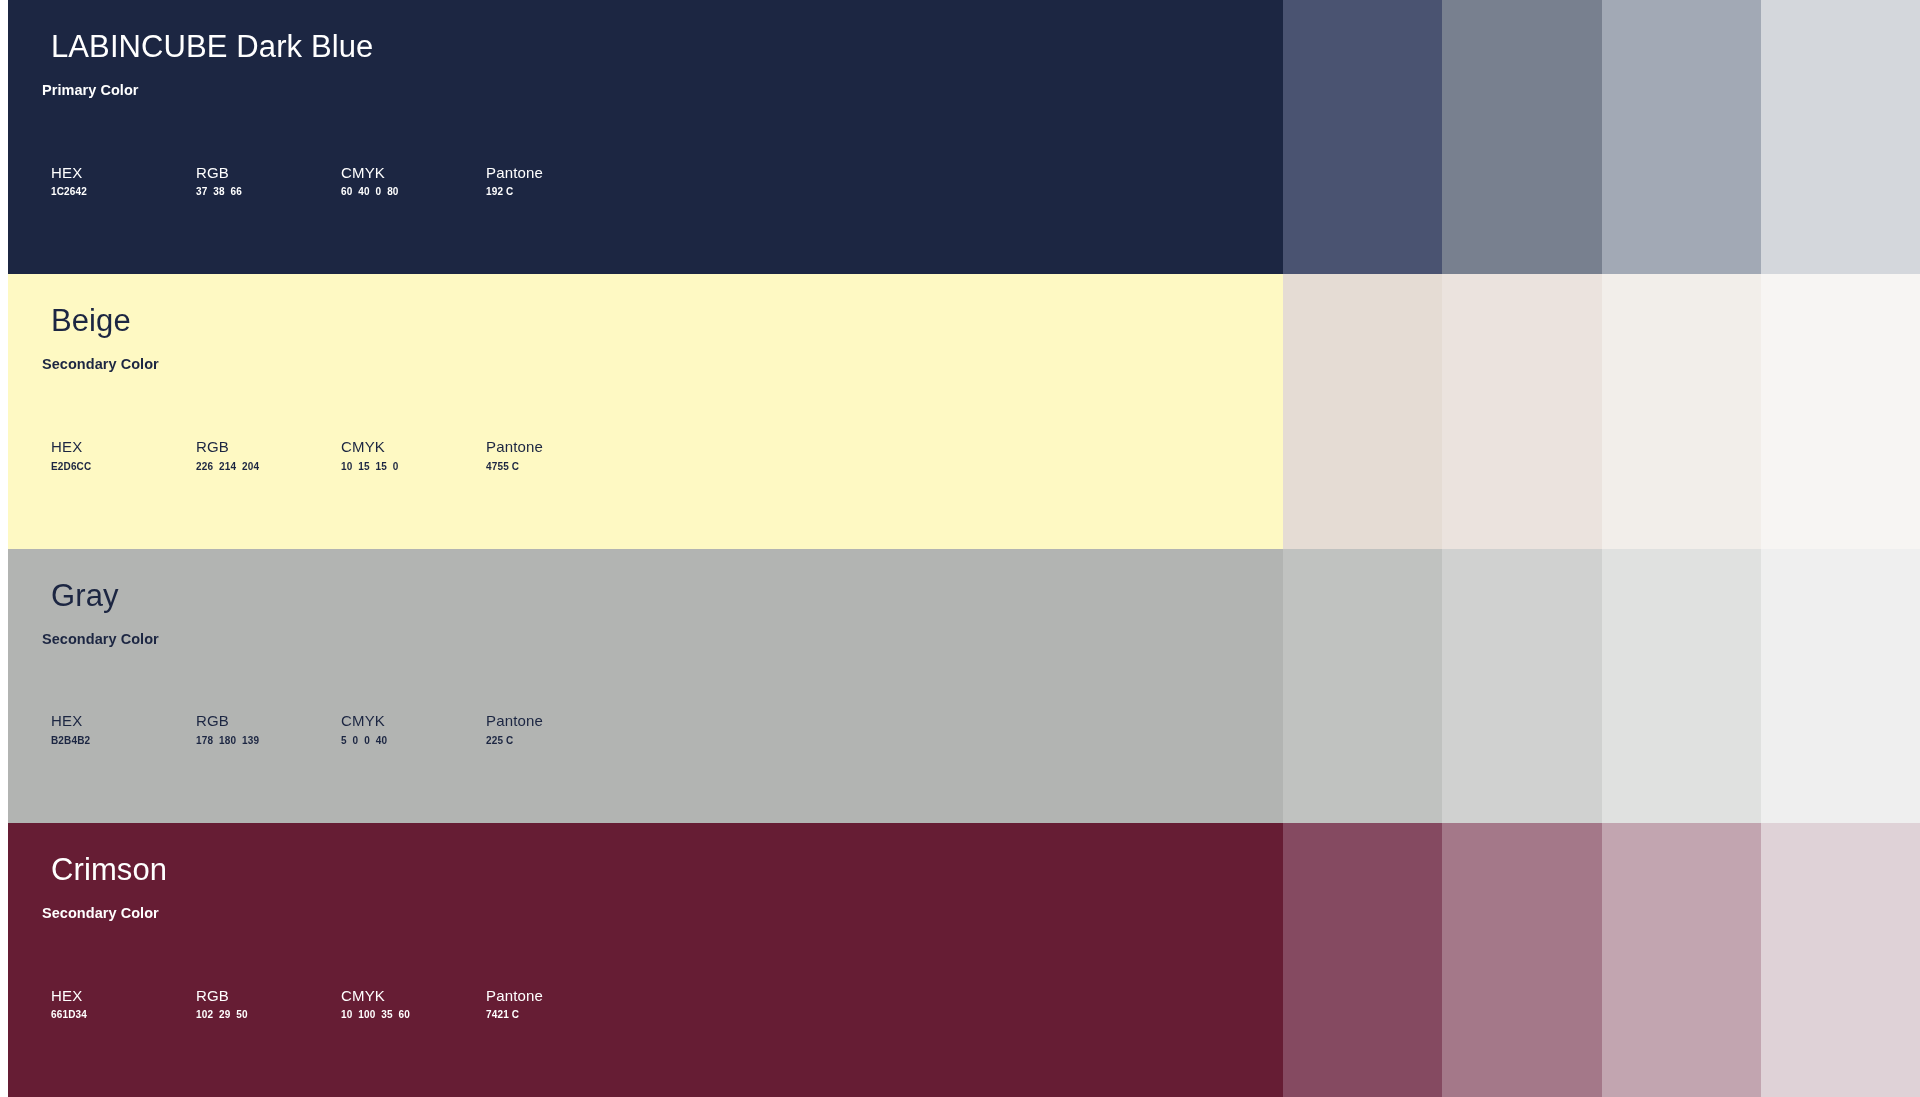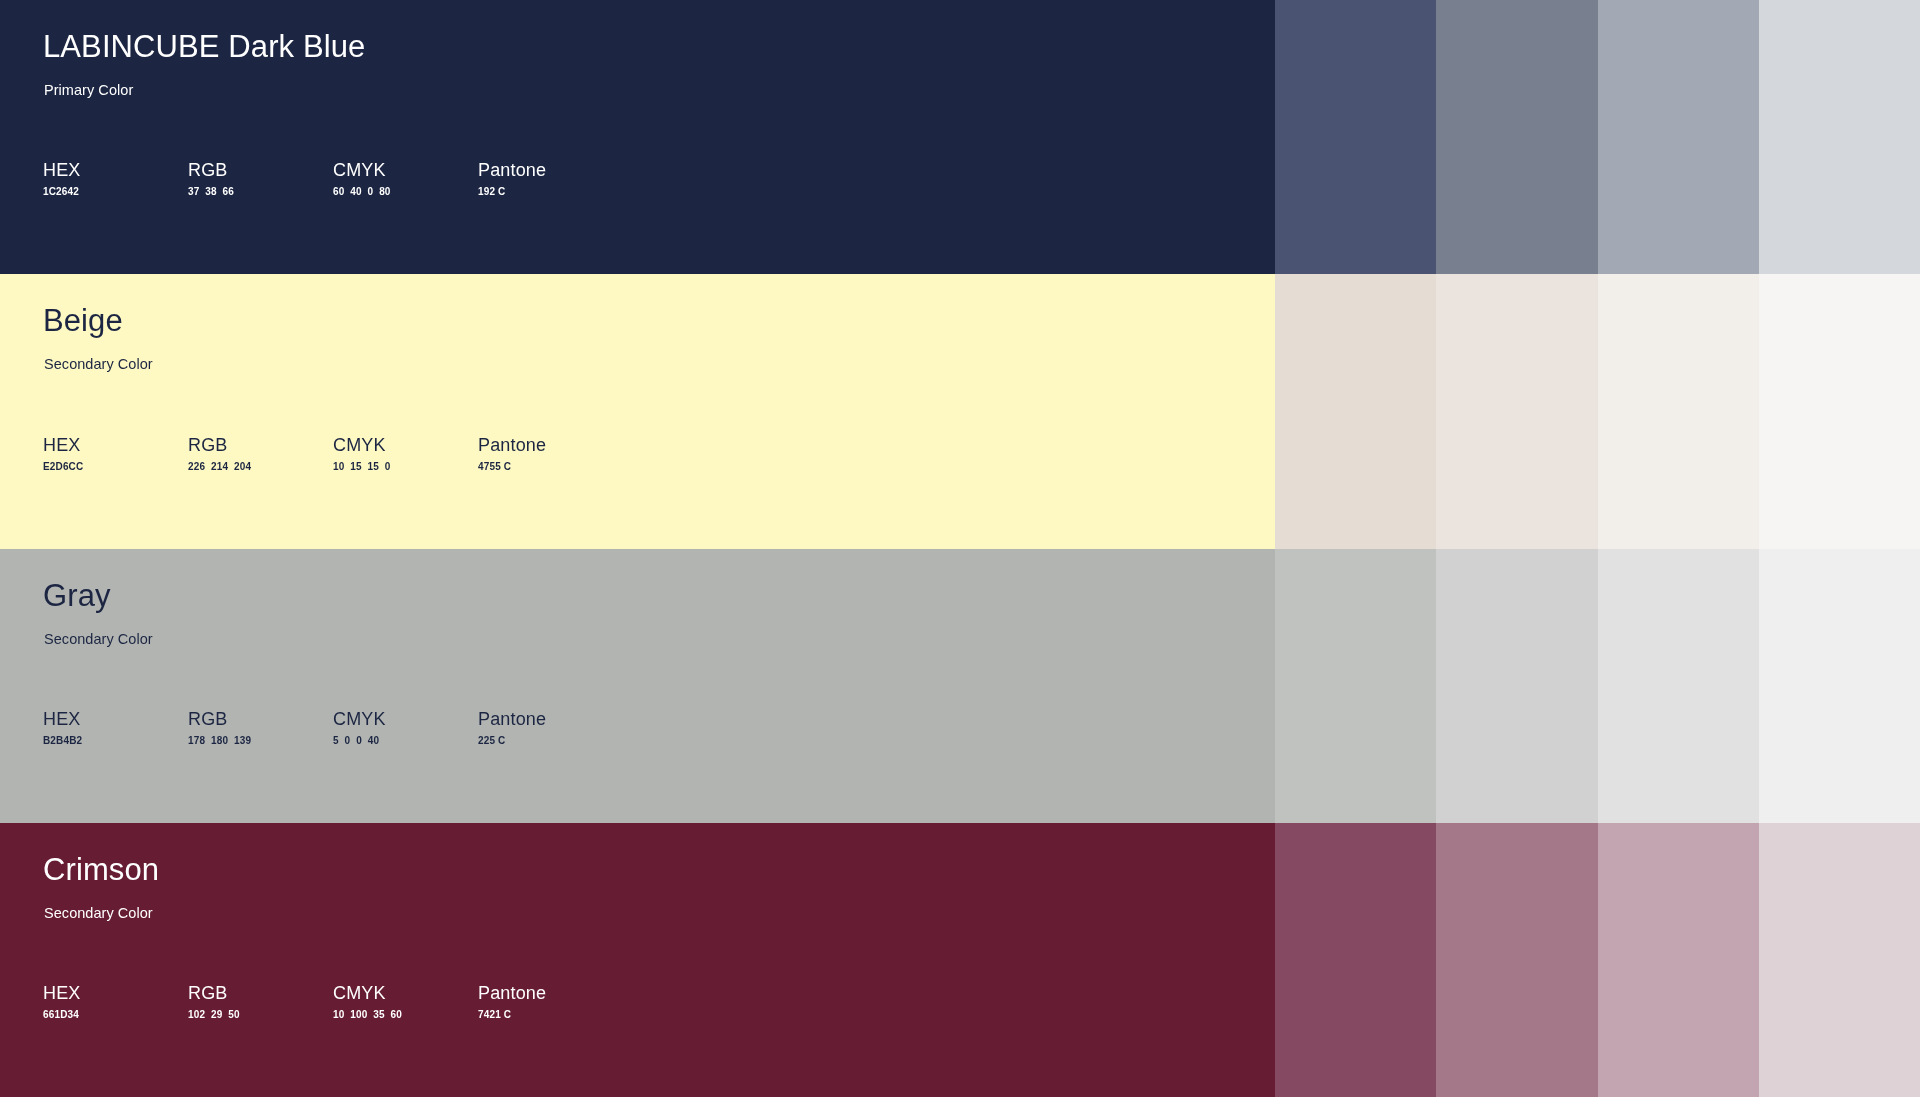--- a/index.html
+++ b/index.html
@@ -20,20 +20,21 @@
     display: flex;
     flex-direction: column;
   }
 
   .swatch-row {
     position: relative;
     flex: 1 1 0;
     display: flex;
     align-items: stretch;
     overflow: hidden;
+    margin-left: 8px;
   }
 
   
   .base-panel {
     position: relative;
     width: 1275px;
     flex: 0 0 1275px;
     height: 100%;
   }
 
@@ -43,24 +44,24 @@
     top: 29px;
     font-size: 31px;
     font-weight: 400;
     letter-spacing: 0.1px;
     line-height: 1.15;
     white-space: nowrap;
   }
 
   .color-role {
     position: absolute;
-    left: 44px;
+    left: 34px;
     top: 82px;
     font-size: 14.5px;
-    font-weight: 400;
+    font-weight: 700;
     letter-spacing: 0.05px;
     white-space: nowrap;
   }
 
   
   .spec-table {
     position: absolute;
     left: 43px;
     bottom: 75px;
     display: flex;
@@ -68,21 +69,21 @@
   }
 
   .spec-col {
     width: 145px;
     flex: 0 0 145px;
   }
 
   .spec-col.wide { width: 160px; flex: 0 0 160px; }
 
   .spec-label {
-    font-size: 18px;
+    font-size: 15px;
     font-weight: 400;
     line-height: 1.5;
     letter-spacing: 0.15px;
     white-space: nowrap;
   }
 
   .spec-value {
     font-size: 10px;
     font-weight: 700;
     line-height: 1.5;

